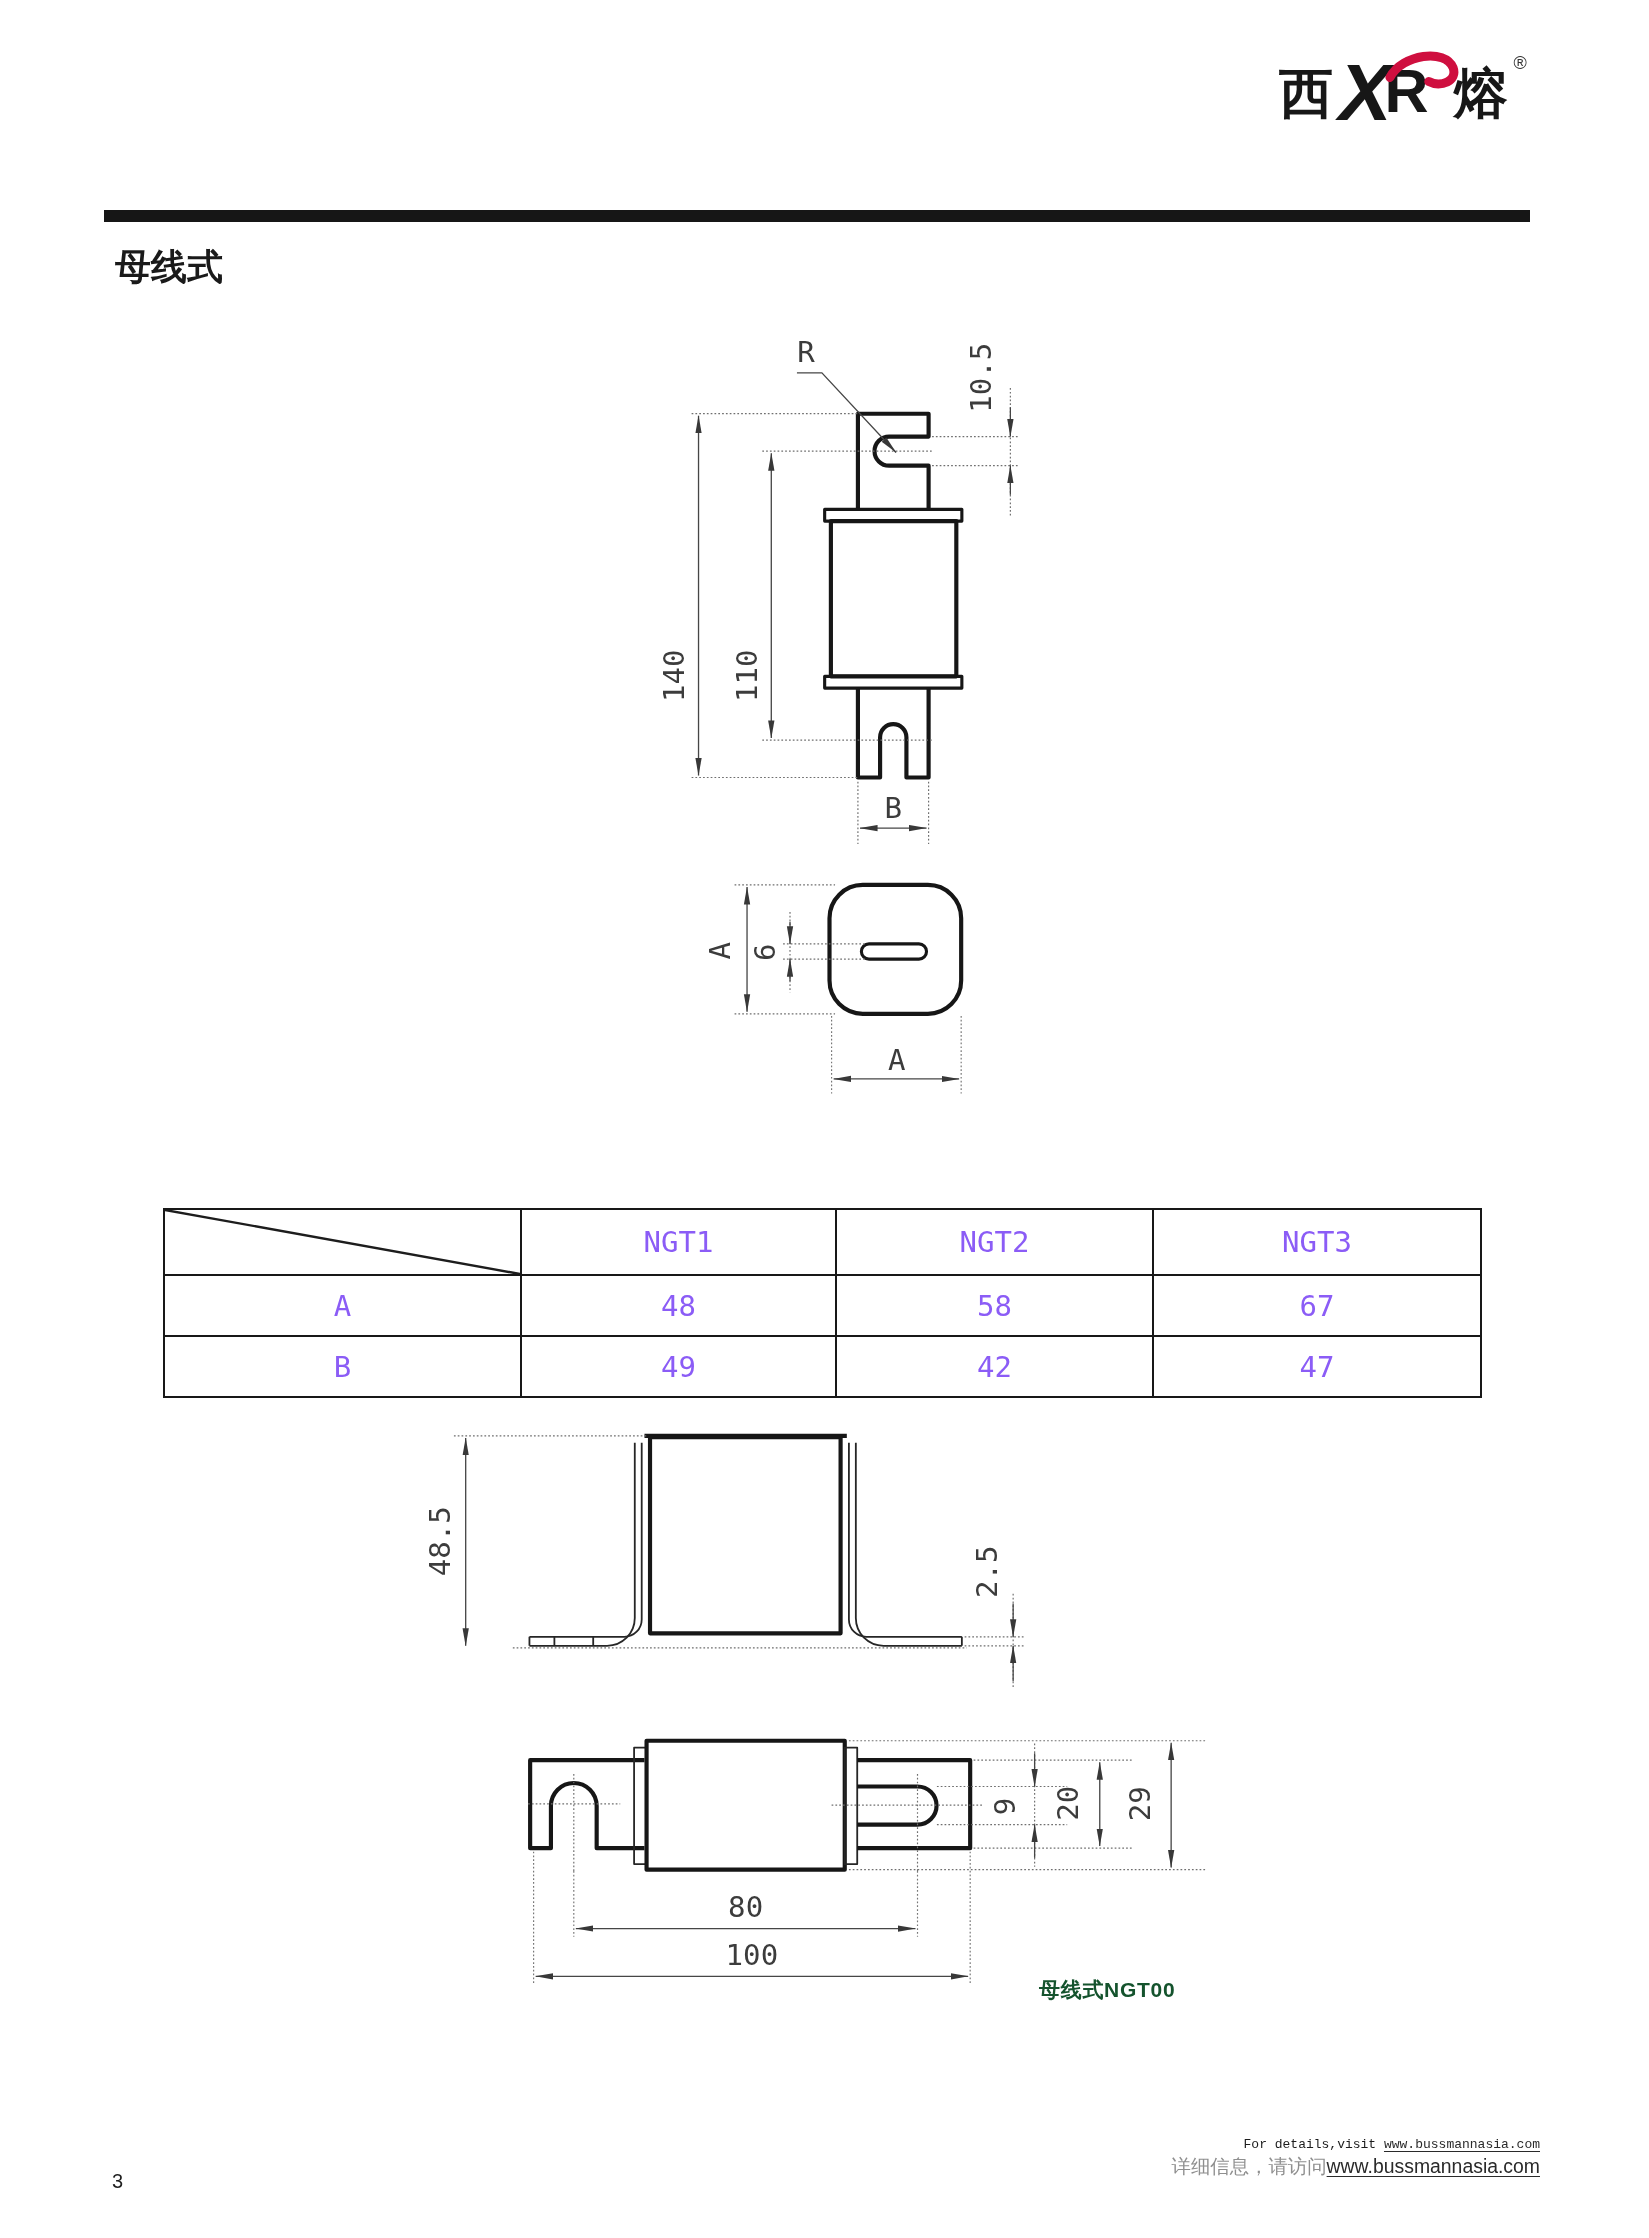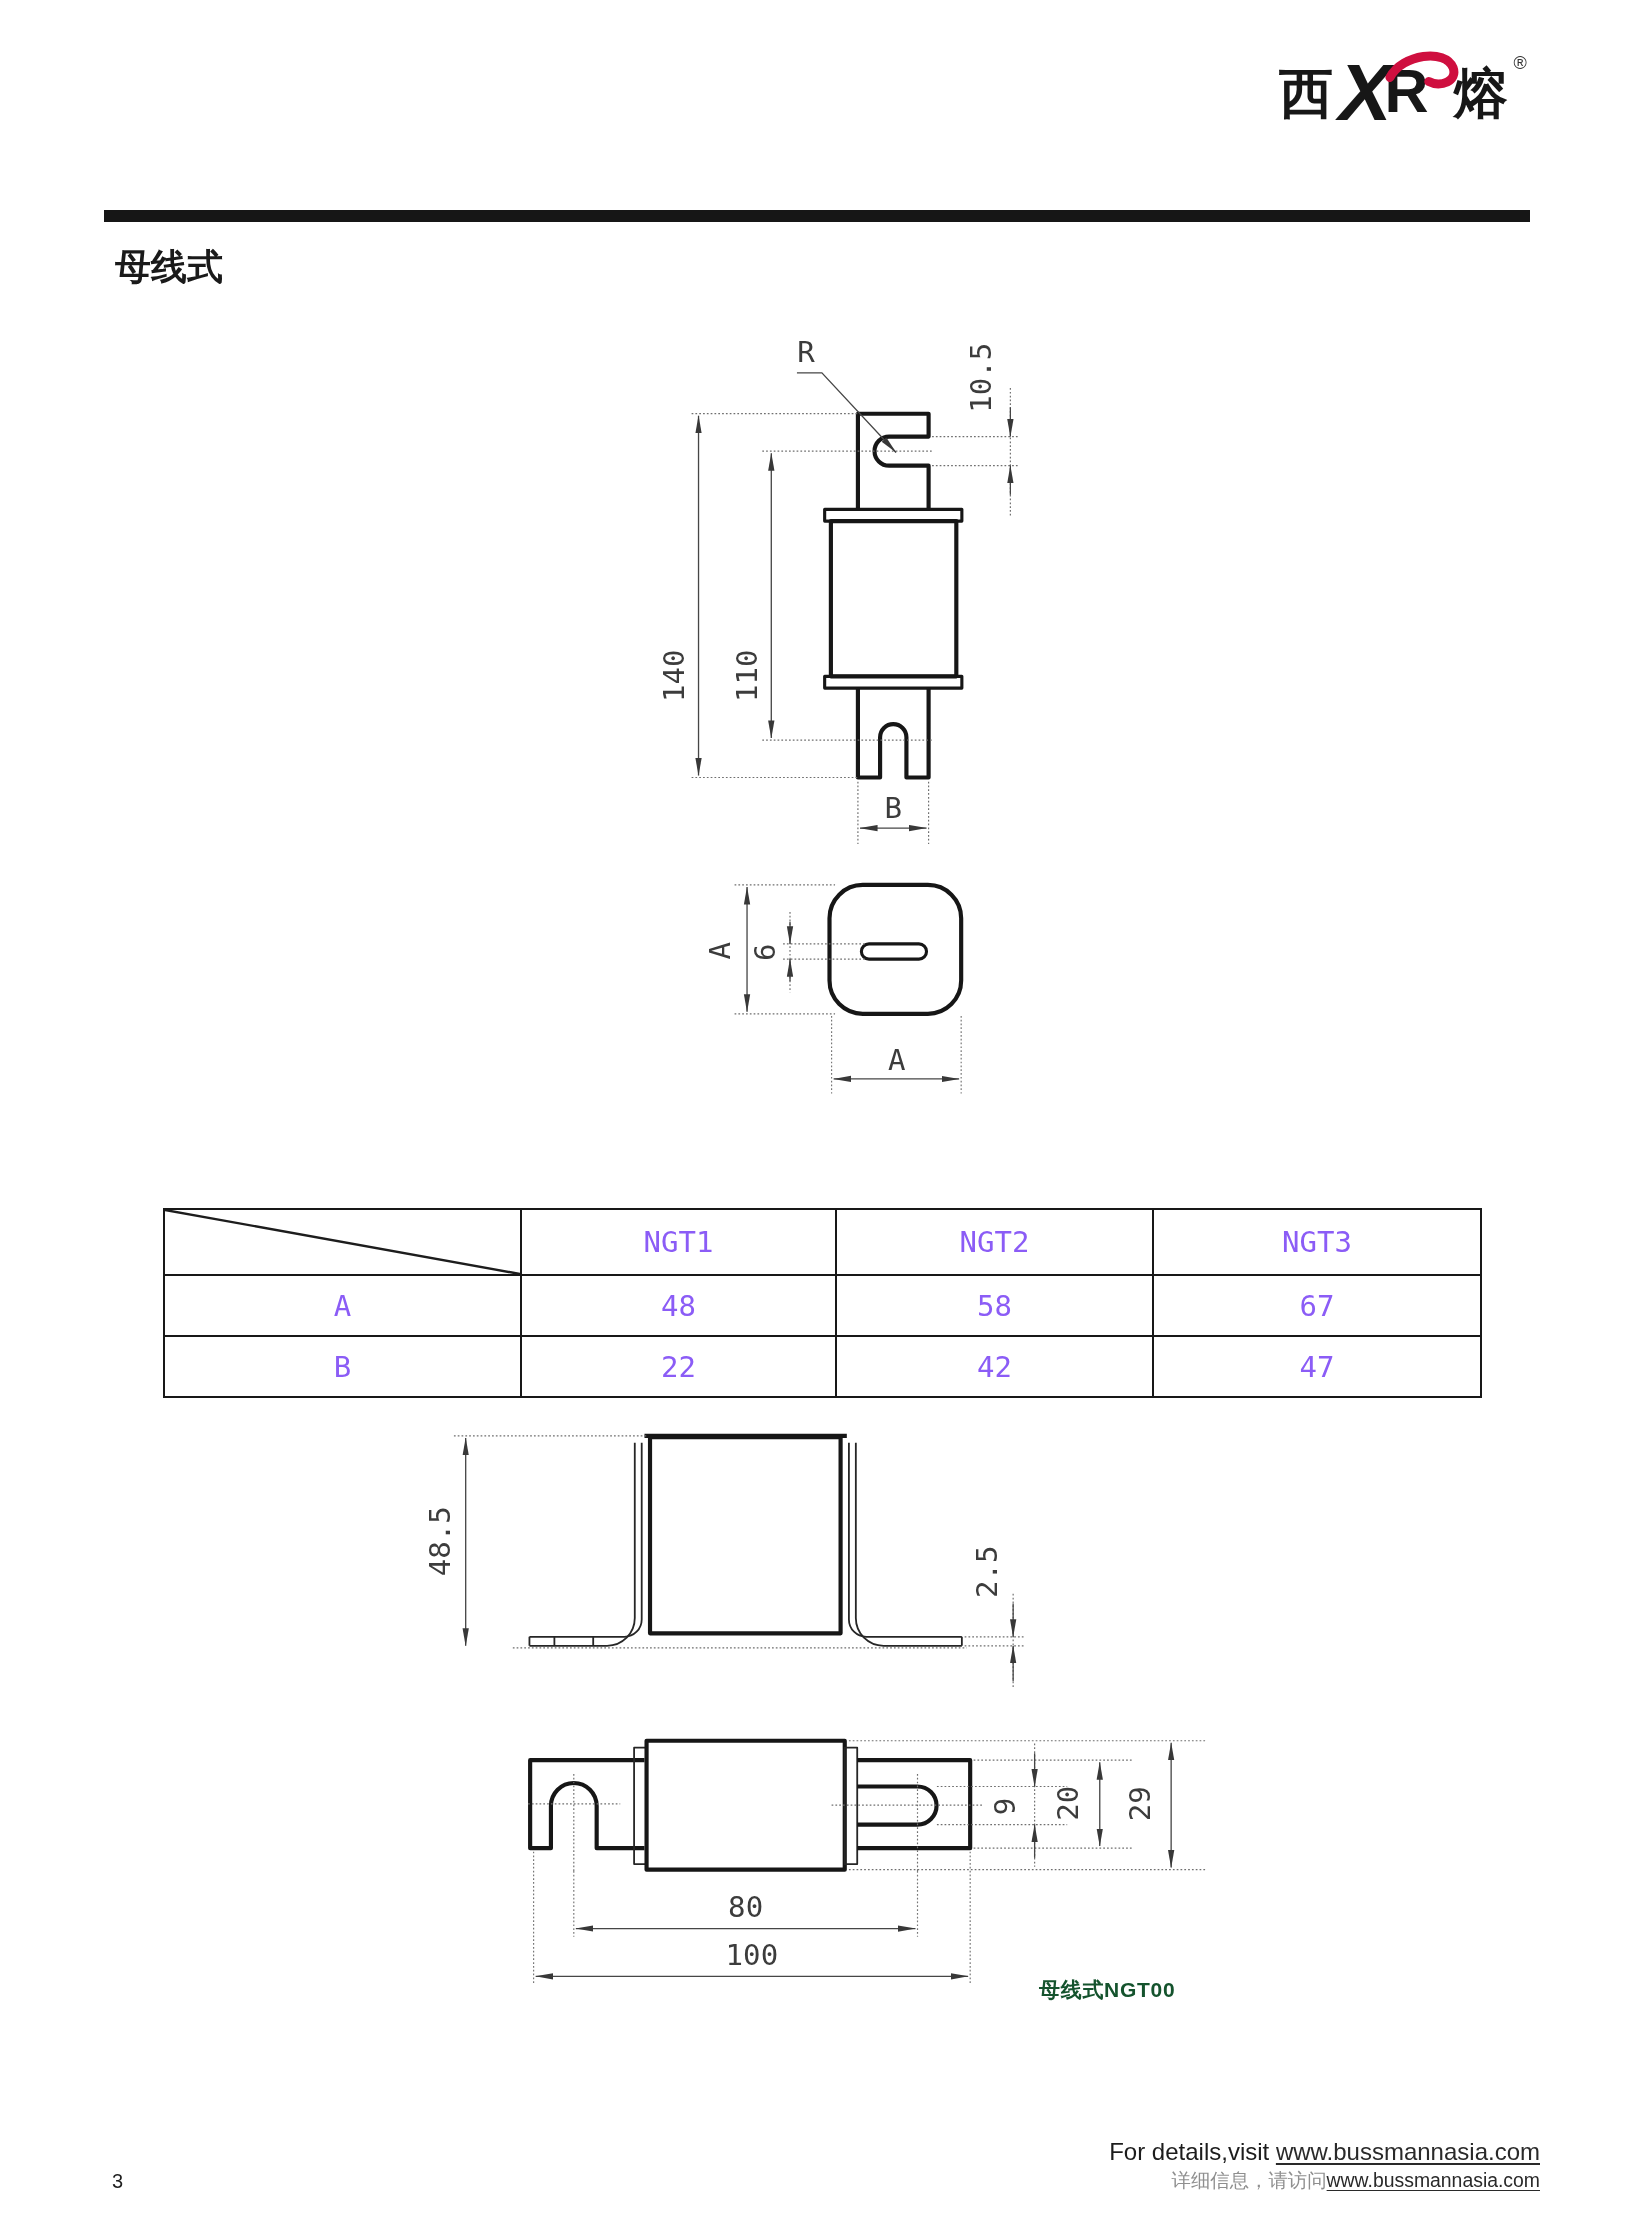--- a/index.html
+++ b/index.html
@@ -5,21 +5,21 @@
   html,body{margin:0;padding:0;background:#e8e8e8;}
   .page{position:relative;width:1650px;height:2239px;background:#ffffff;overflow:hidden;
         font-family:"Liberation Sans","DejaVu Sans",sans-serif;}
   .abs{position:absolute;}
   .title{left:114px;top:127px;font-size:64px;font-weight:600;color:#141414;letter-spacing:0.7px;white-space:nowrap;}
   .rule{left:104px;top:210px;width:1426px;height:11.8px;background:#161616;}
   .subtitle{left:115px;top:243px;font-size:36px;font-weight:600;color:#1a1a1a;}
   .caption{left:1039px;top:1976px;font-size:21px;font-weight:700;color:#14532d;letter-spacing:0.7px;}
   .pagenum{left:112px;top:2170px;font-size:20px;color:#1f1f1f;}
   .footer{right:110px;top:2137px;text-align:right;line-height:1.28;}
-  .footer .en{font-size:24px;color:#1c1c1c;}
+  .footer .en{font-size:13px;color:#1c1c1c;font-family:Liberation Mono, monospace;}
   .footer .cn{font-size:19.4px;color:#8f8f8f;}
   .footer .url{color:#2a2a2a;text-decoration:underline;text-underline-offset:2.8px;}
   .cad{left:0;top:0;width:1650px;height:2239px;}
   
   .ol-thick{fill:none;stroke:#161616;stroke-width:6;stroke-linejoin:round;}
   .ol-med{fill:none;stroke:#161616;stroke-width:4.5;stroke-linejoin:round;}
   .ol-thin{fill:none;stroke:#262626;stroke-width:2.6;stroke-linejoin:round;}
   .ext{fill:none;stroke:#6f6f6f;stroke-width:1.7;stroke-dasharray:2.5 3;}
   .extd{fill:none;stroke:#777777;stroke-width:1.7;stroke-dasharray:2.5 3;}
   .dim{fill:none;stroke:#464646;stroke-width:1.9;}
@@ -156,21 +156,21 @@
       <th>NGT3</th>
     </tr>
     <tr class="drow">
       <th>A</th>
       <td>48</td>
       <td>58</td>
       <td>67</td>
     </tr>
     <tr class="drow">
       <th>B</th>
-      <td>22</td>
+      <td>49</td>
       <td>42</td>
       <td>47</td>
     </tr>
   </tbody>
     </table>
 
   <div class="abs caption">母线式NGT00</div>
 
   <div class="abs footer">
     <div class="en"><span>For details,visit </span><span class="url">www.bussmannasia.com</span></div>

